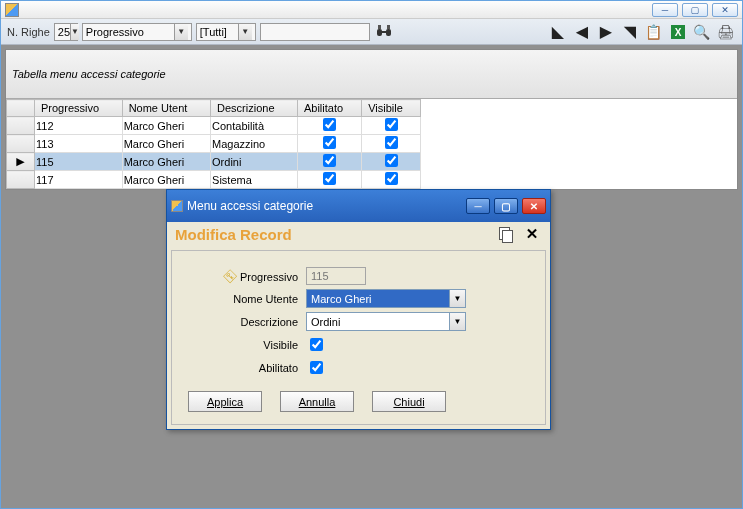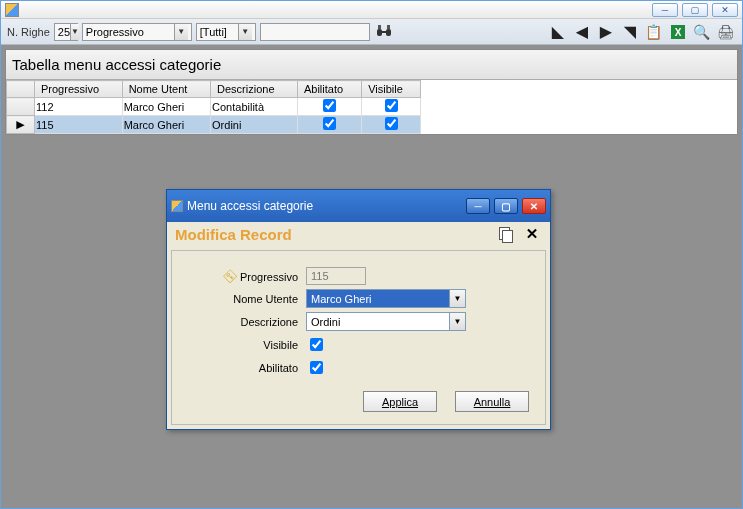--- a/index.html
+++ b/index.html
@@ -79,22 +79,23 @@
     position: relative;
   }
   .grid {
     background: #fff;
     border: 1px solid #888;
     width: 100%;
   }
   .grid-title {
     background: linear-gradient(#f4f4f4,#e2e2e2);
     border-bottom: 1px solid #aaa;
-    padding: 6px 6px;
-    font-size: 15px;
+    padding: 18px 6px;
+    font-size: 11px;
+    font-style: italic;
   }
   table.data {
     border-collapse: collapse;
     background: #fff;
     width: 415px;
   }
   table.data th {
     background: linear-gradient(#f4f4f4,#e4e4e4);
     border: 1px solid #bbb;
     font-weight: normal;
@@ -201,21 +202,21 @@
   .sel.highlighted .sel-val { background:#316ac5; color:#fff; }
   .sel .sel-arr {
     width:16px;
     background: linear-gradient(#f6f6f6,#ddd);
     border-left:1px solid #7f9db9;
     display:flex; align-items:center; justify-content:center;
     font-size:8px;
   }
   .dlg-buttons {
     display:flex;
-    justify-content: flex-end;
+    justify-content: flex-start;
     gap: 18px;
     padding: 10px 0 4px 0;
   }
   .btn {
     min-width: 74px;
     height: 21px;
     border: 1px solid #888;
     background: linear-gradient(#fdfdfd,#e5e5e5);
     cursor:pointer;
     font-size:11px;
@@ -306,25 +307,41 @@
       </thead>
       <tbody id="tbody">
           <tr>
             <td class="rowhdr"></td>
             <td>112</td>
             <td>Marco Gheri</td>
             <td>Contabilità</td>
             <td class="cb"><input type="checkbox" checked="" style=""></td>
             <td class="cb"><input type="checkbox" checked="" style=""></td>
           </tr>
+          <tr>
+            <td class="rowhdr"></td>
+            <td>113</td>
+            <td>Marco Gheri</td>
+            <td>Magazzino</td>
+            <td class="cb"><input type="checkbox" checked="" style=""></td>
+            <td class="cb"><input type="checkbox" checked="" style=""></td>
+          </tr>
           <tr class="selected">
             <td class="rowhdr">▶</td>
             <td>115</td>
             <td>Marco Gheri</td>
             <td>Ordini</td>
+            <td class="cb"><input type="checkbox" checked="" style=""></td>
+            <td class="cb"><input type="checkbox" checked="" style=""></td>
+          </tr>
+          <tr>
+            <td class="rowhdr"></td>
+            <td>117</td>
+            <td>Marco Gheri</td>
+            <td>Sistema</td>
             <td class="cb"><input type="checkbox" checked="" style=""></td>
             <td class="cb"><input type="checkbox" checked="" style=""></td>
           </tr>
         </tbody>
     </table>
   </div>
 
   <div class="dialog">
     <div class="dlg-title">
       <div class="app-icon" style="width:12px;height:12px"></div>
@@ -366,17 +383,18 @@
         <div class="flabel">Visibile</div>
         <input type="checkbox" checked="" style="">
       </div>
       <div class="form-row">
         <div class="flabel">Abilitato</div>
         <input type="checkbox" checked="" style="">
       </div>
       <div class="dlg-buttons">
         <button class="btn">Applica</button>
         <button class="btn">Annulla</button>
+        <button class="btn">Chiudi</button>
       </div>
     </div>
   </div>
 
 </div>
 
 </body></html>

